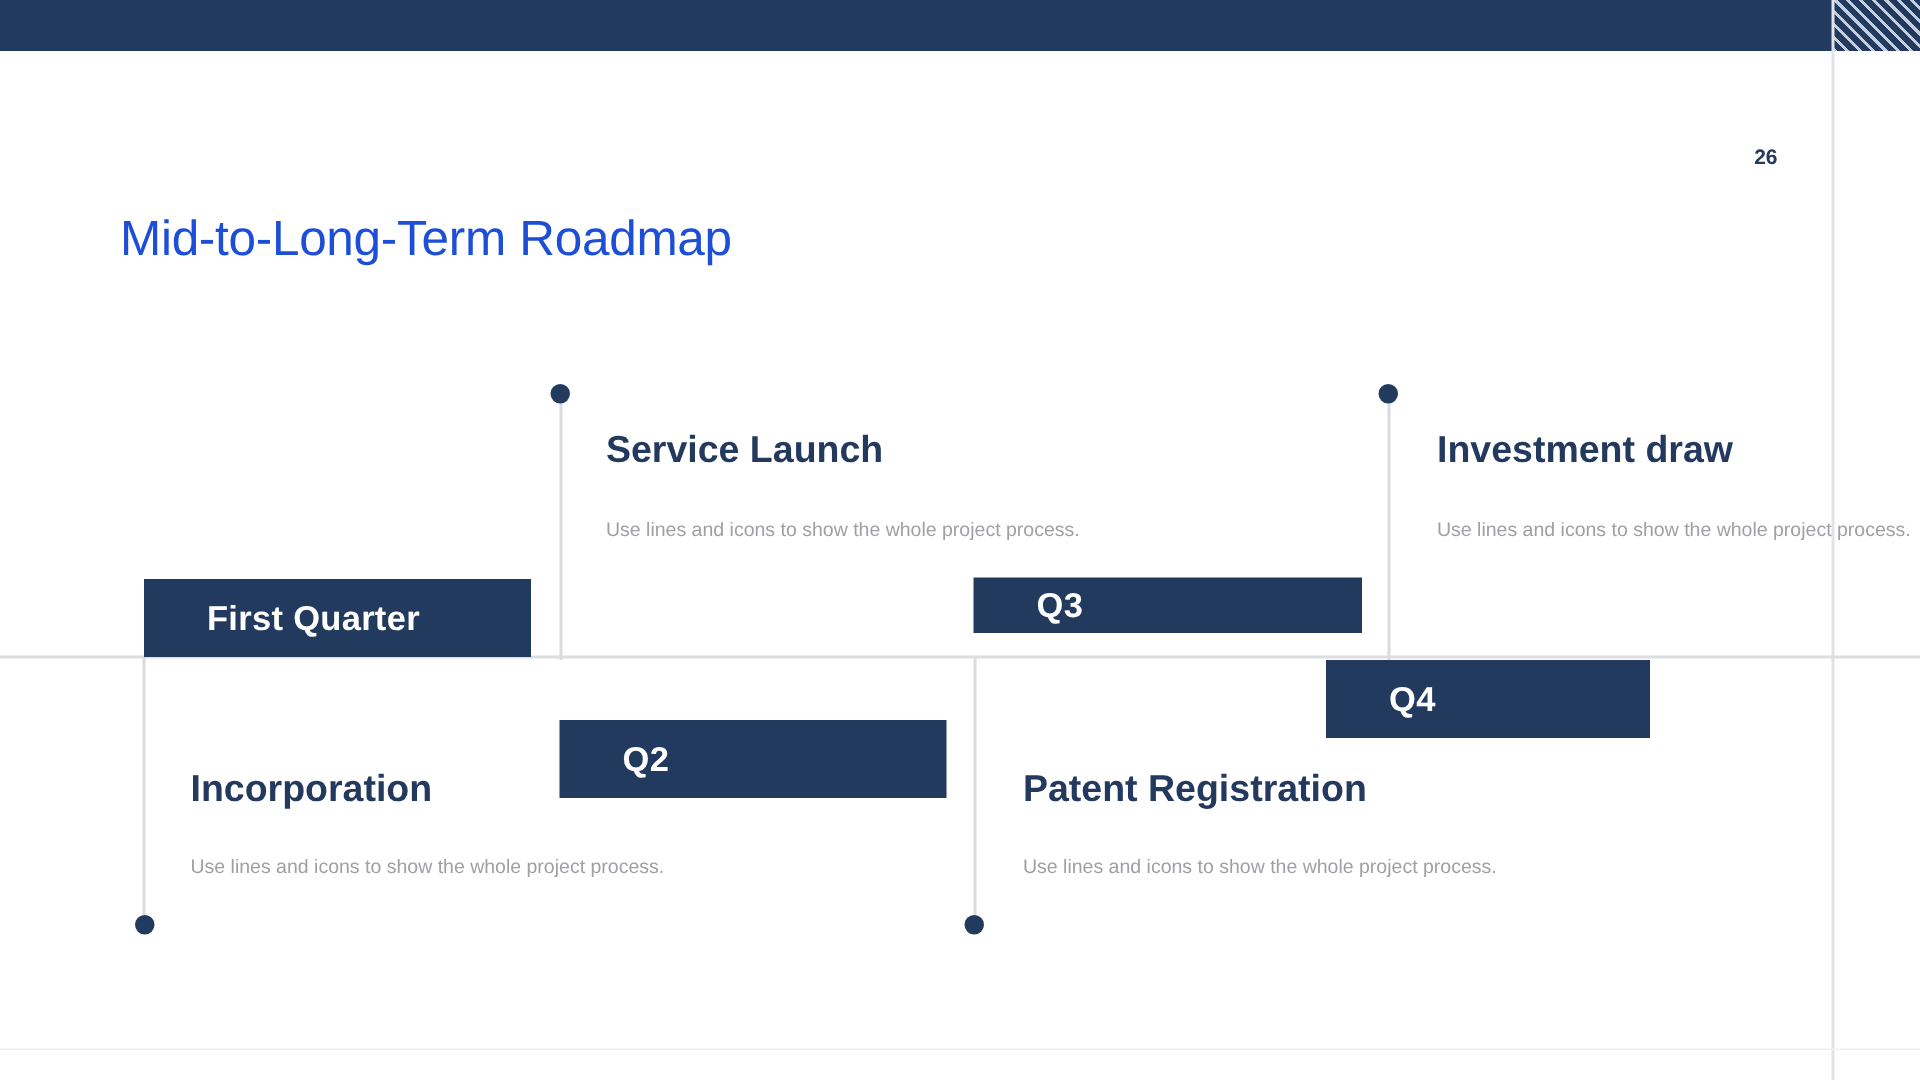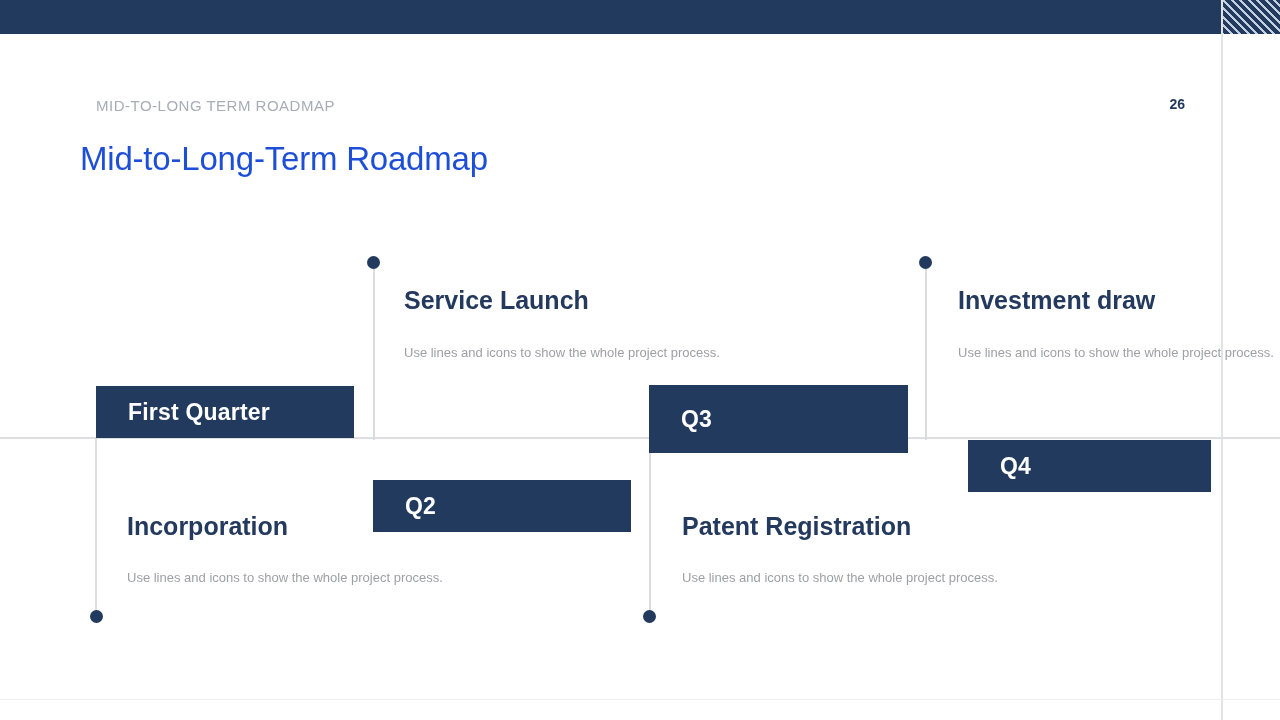--- a/index.html
+++ b/index.html
@@ -80,21 +80,21 @@
     background: #dddee2;
   }
 
   .qbox {
     position: absolute;
     background: #223A5E;
     display: flex;
     align-items: center;
   }
   .qbox span {
-    padding-left: 32px;
+    padding-left: 42px;
     color: #ffffff;
     font-size: 23px;
     font-weight: 700;
     letter-spacing: 0.2px;
   }
 
   .connector {
     position: absolute;
     width: 2px;
     background: #dbdce0;
@@ -117,22 +117,22 @@
   .caption {
     position: absolute;
     font-size: 13px;
     color: #9fa0a5;
     white-space: nowrap;
   }
 
   
   .q1 .qbox { left: 96px;  top: 386px; width: 258px; height: 52px; }
   .q2 .qbox { left: 373px; top: 440px; width: 258px; height: 52px; margin-top: 40px; }
-  .q3 .qbox { left: 649px; top: 385px; width: 259px; height: 68px; }
-  .q4 .qbox { left: 968px; top: 440px; width: 243px; height: 52px; }
+  .q3 .qbox { left: 649px; top: 385px; width: 259px; height: 37px; }
+  .q4 .qbox { left: 884px; top: 440px; width: 216px; height: 52px; }
 
   .q1 .connector { left: 95px;  top: 438px; height: 178px; }
   .q2 .connector { left: 373px; top: 262px; height: 178px; }
   .q3 .connector { left: 649px; top: 438px; height: 178px; }
   .q4 .connector { left: 925px; top: 262px; height: 178px; }
 
   .q1 .dot { left: 90px;  top: 610px; }
   .q2 .dot { left: 367px; top: 256px; }
   .q3 .dot { left: 643px; top: 610px; }
   .q4 .dot { left: 919px; top: 256px; }
@@ -152,21 +152,20 @@
 
 <div class="slide">
 
   <div class="top-bar">
     <div class="top-bar-stripes"></div>
   </div>
 
   <div class="v-rule"></div>
   <div class="bottom-rule"></div>
 
-  <div class="eyebrow">MID-TO-LONG TERM ROADMAP</div>
   <div class="page-number">26</div>
   <h1 class="title">Mid-to-Long-Term Roadmap</h1>
 
   <div class="timeline">
 
     <div class="axis"></div>
 
     <div class="item q1">
       <div class="connector"></div>
       <div class="dot"></div>

